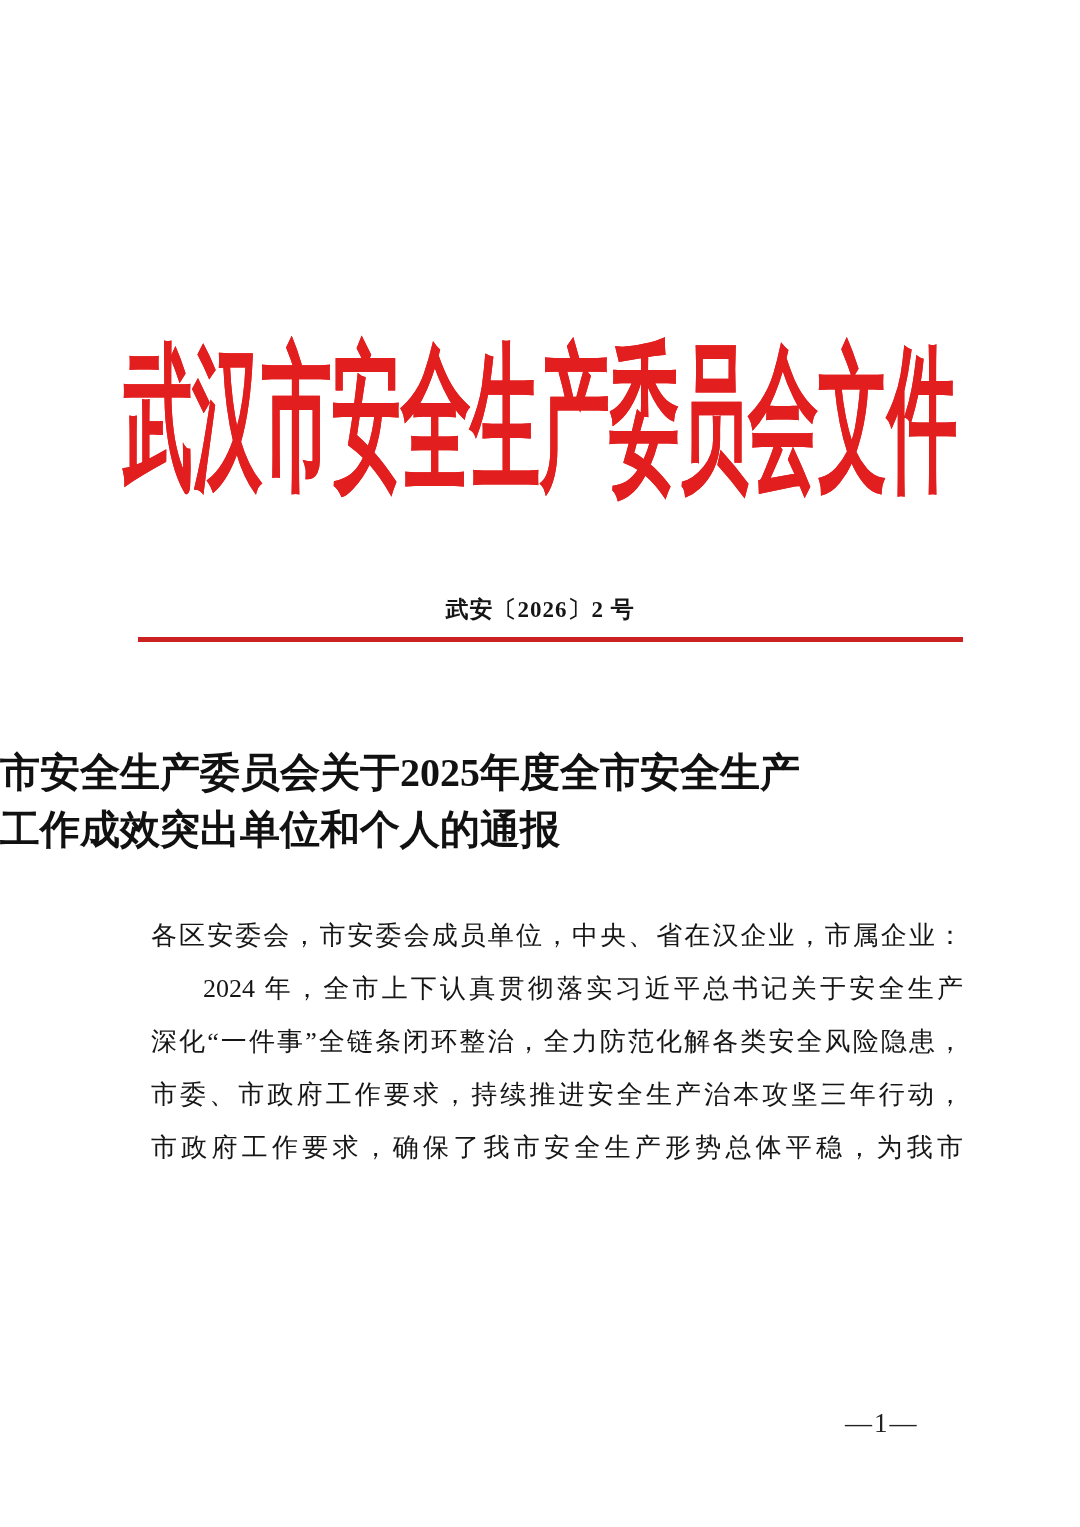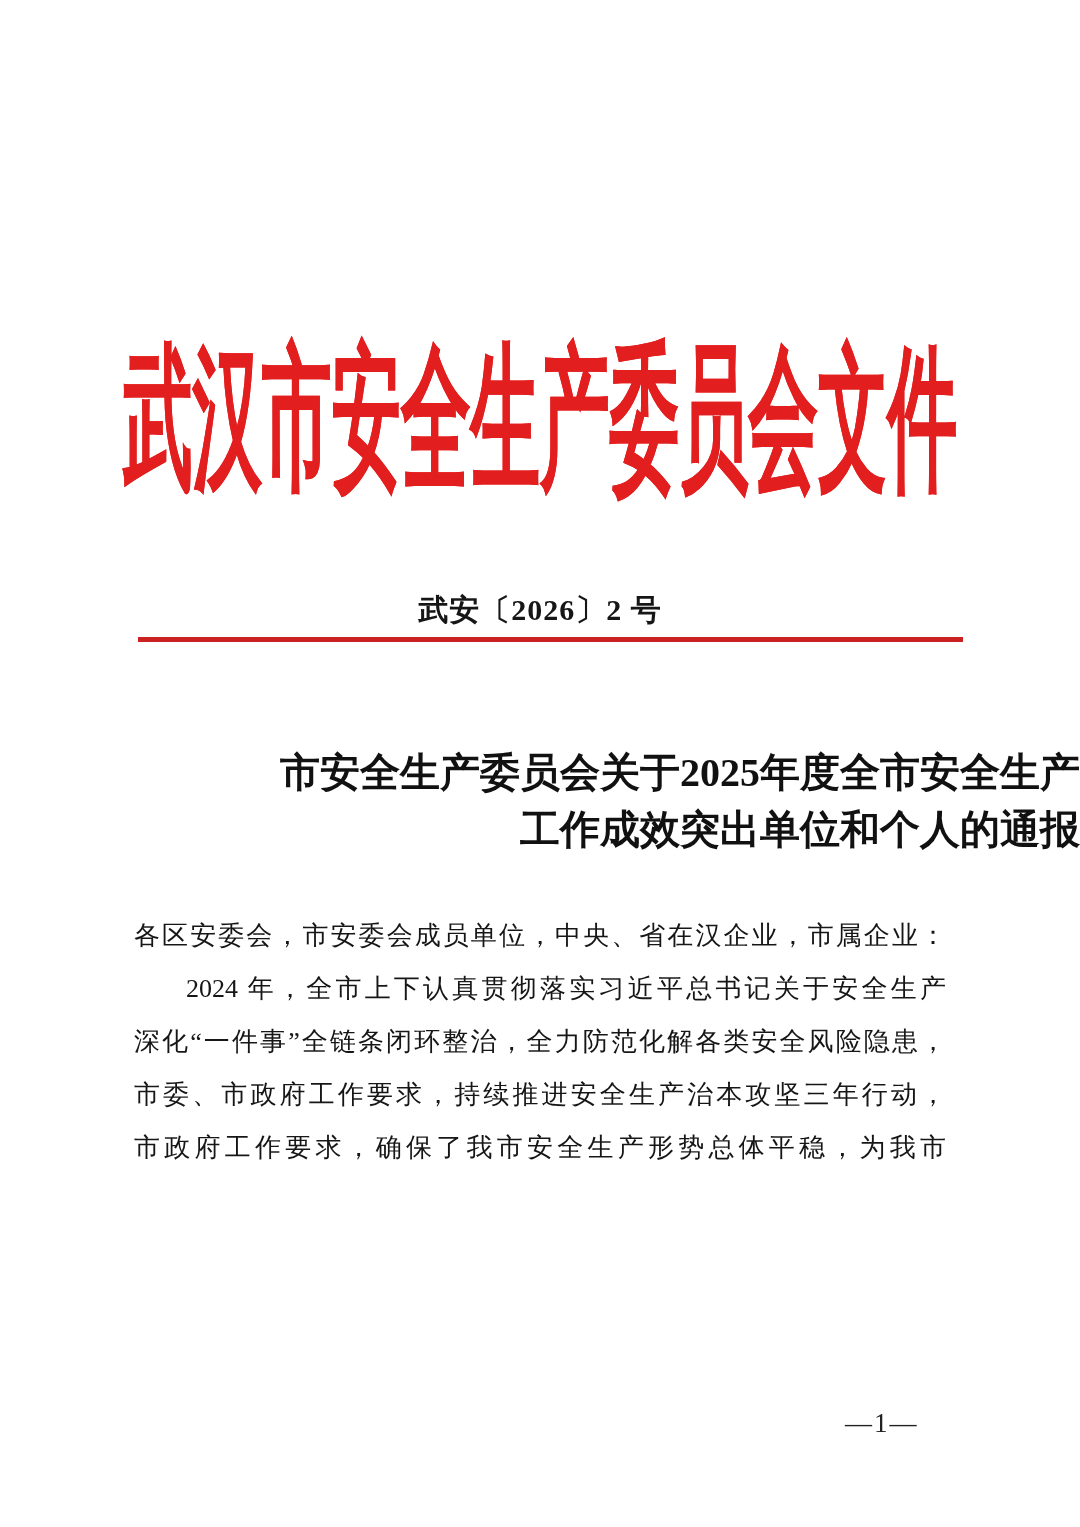--- a/index.html
+++ b/index.html
@@ -29,48 +29,48 @@
     color: var(--header-red, #e31e1e);
     font-family: "Liberation Serif", "DejaVu Serif", serif;
     text-shadow: 0 0 1px var(--header-red, #e31e1e);
   }
   .doc-number {
     position: absolute;
     top: 570px;
     left: 0;
     width: 100%;
     text-align: center;
-    font-size: 30px;
+    font-size: 23px;
     line-height: 40px;
     font-weight: bold;
     letter-spacing: 1px;
   }
   .red-rule {
     position: absolute;
     top: 617px;
     left: 138px;
     width: 825px;
     height: 5px;
     background: var(--rule-red, #cc2121);
   }
   .doc-title {
     position: absolute;
     top: 724px;
     left: 0;
     width: 100%;
-    text-align: right;
+    text-align: left;
     font-size: 40px;
     line-height: 57px;
     font-weight: bold;
     color: #111111;
   }
   .doc-body {
     position: absolute;
     top: 889px;
-    left: 134px;
+    left: 151px;
     width: 812px;
     font-size: 26px;
     line-height: 53px;
     color: #161616;
   }
   .body-line {
     text-align: justify;
     text-align-last: justify;
     height: 53px;
     overflow: hidden;

